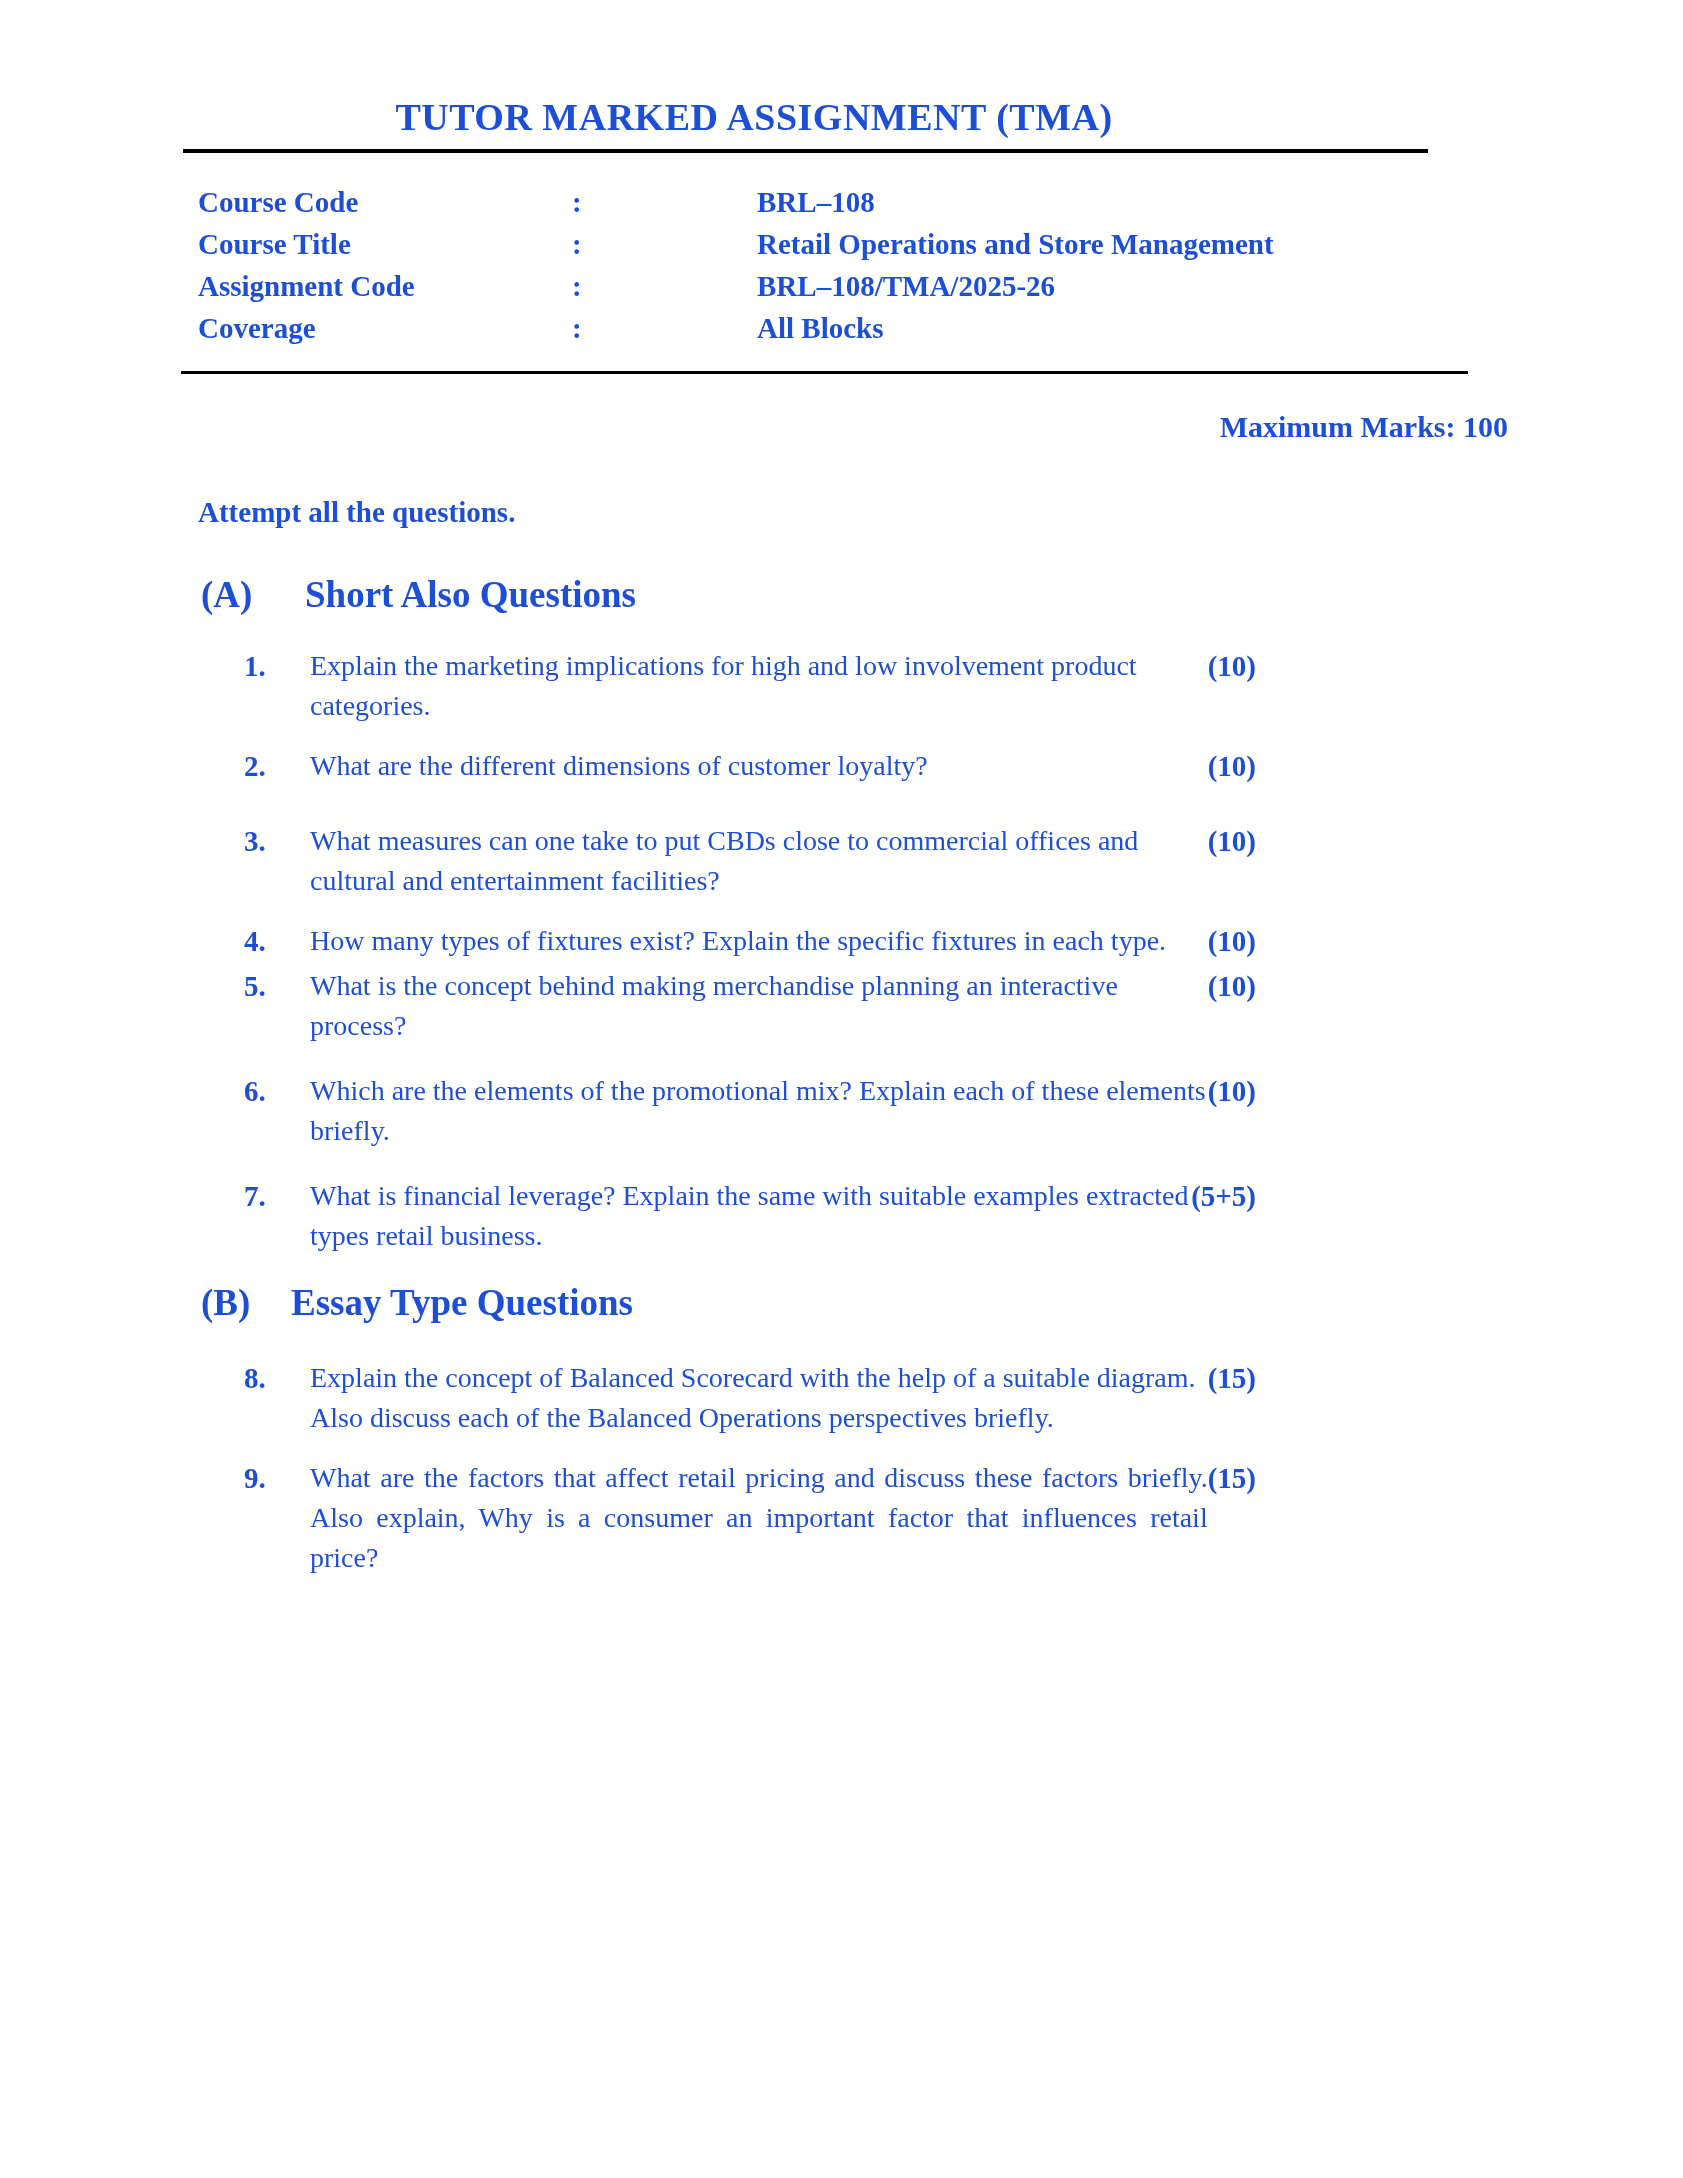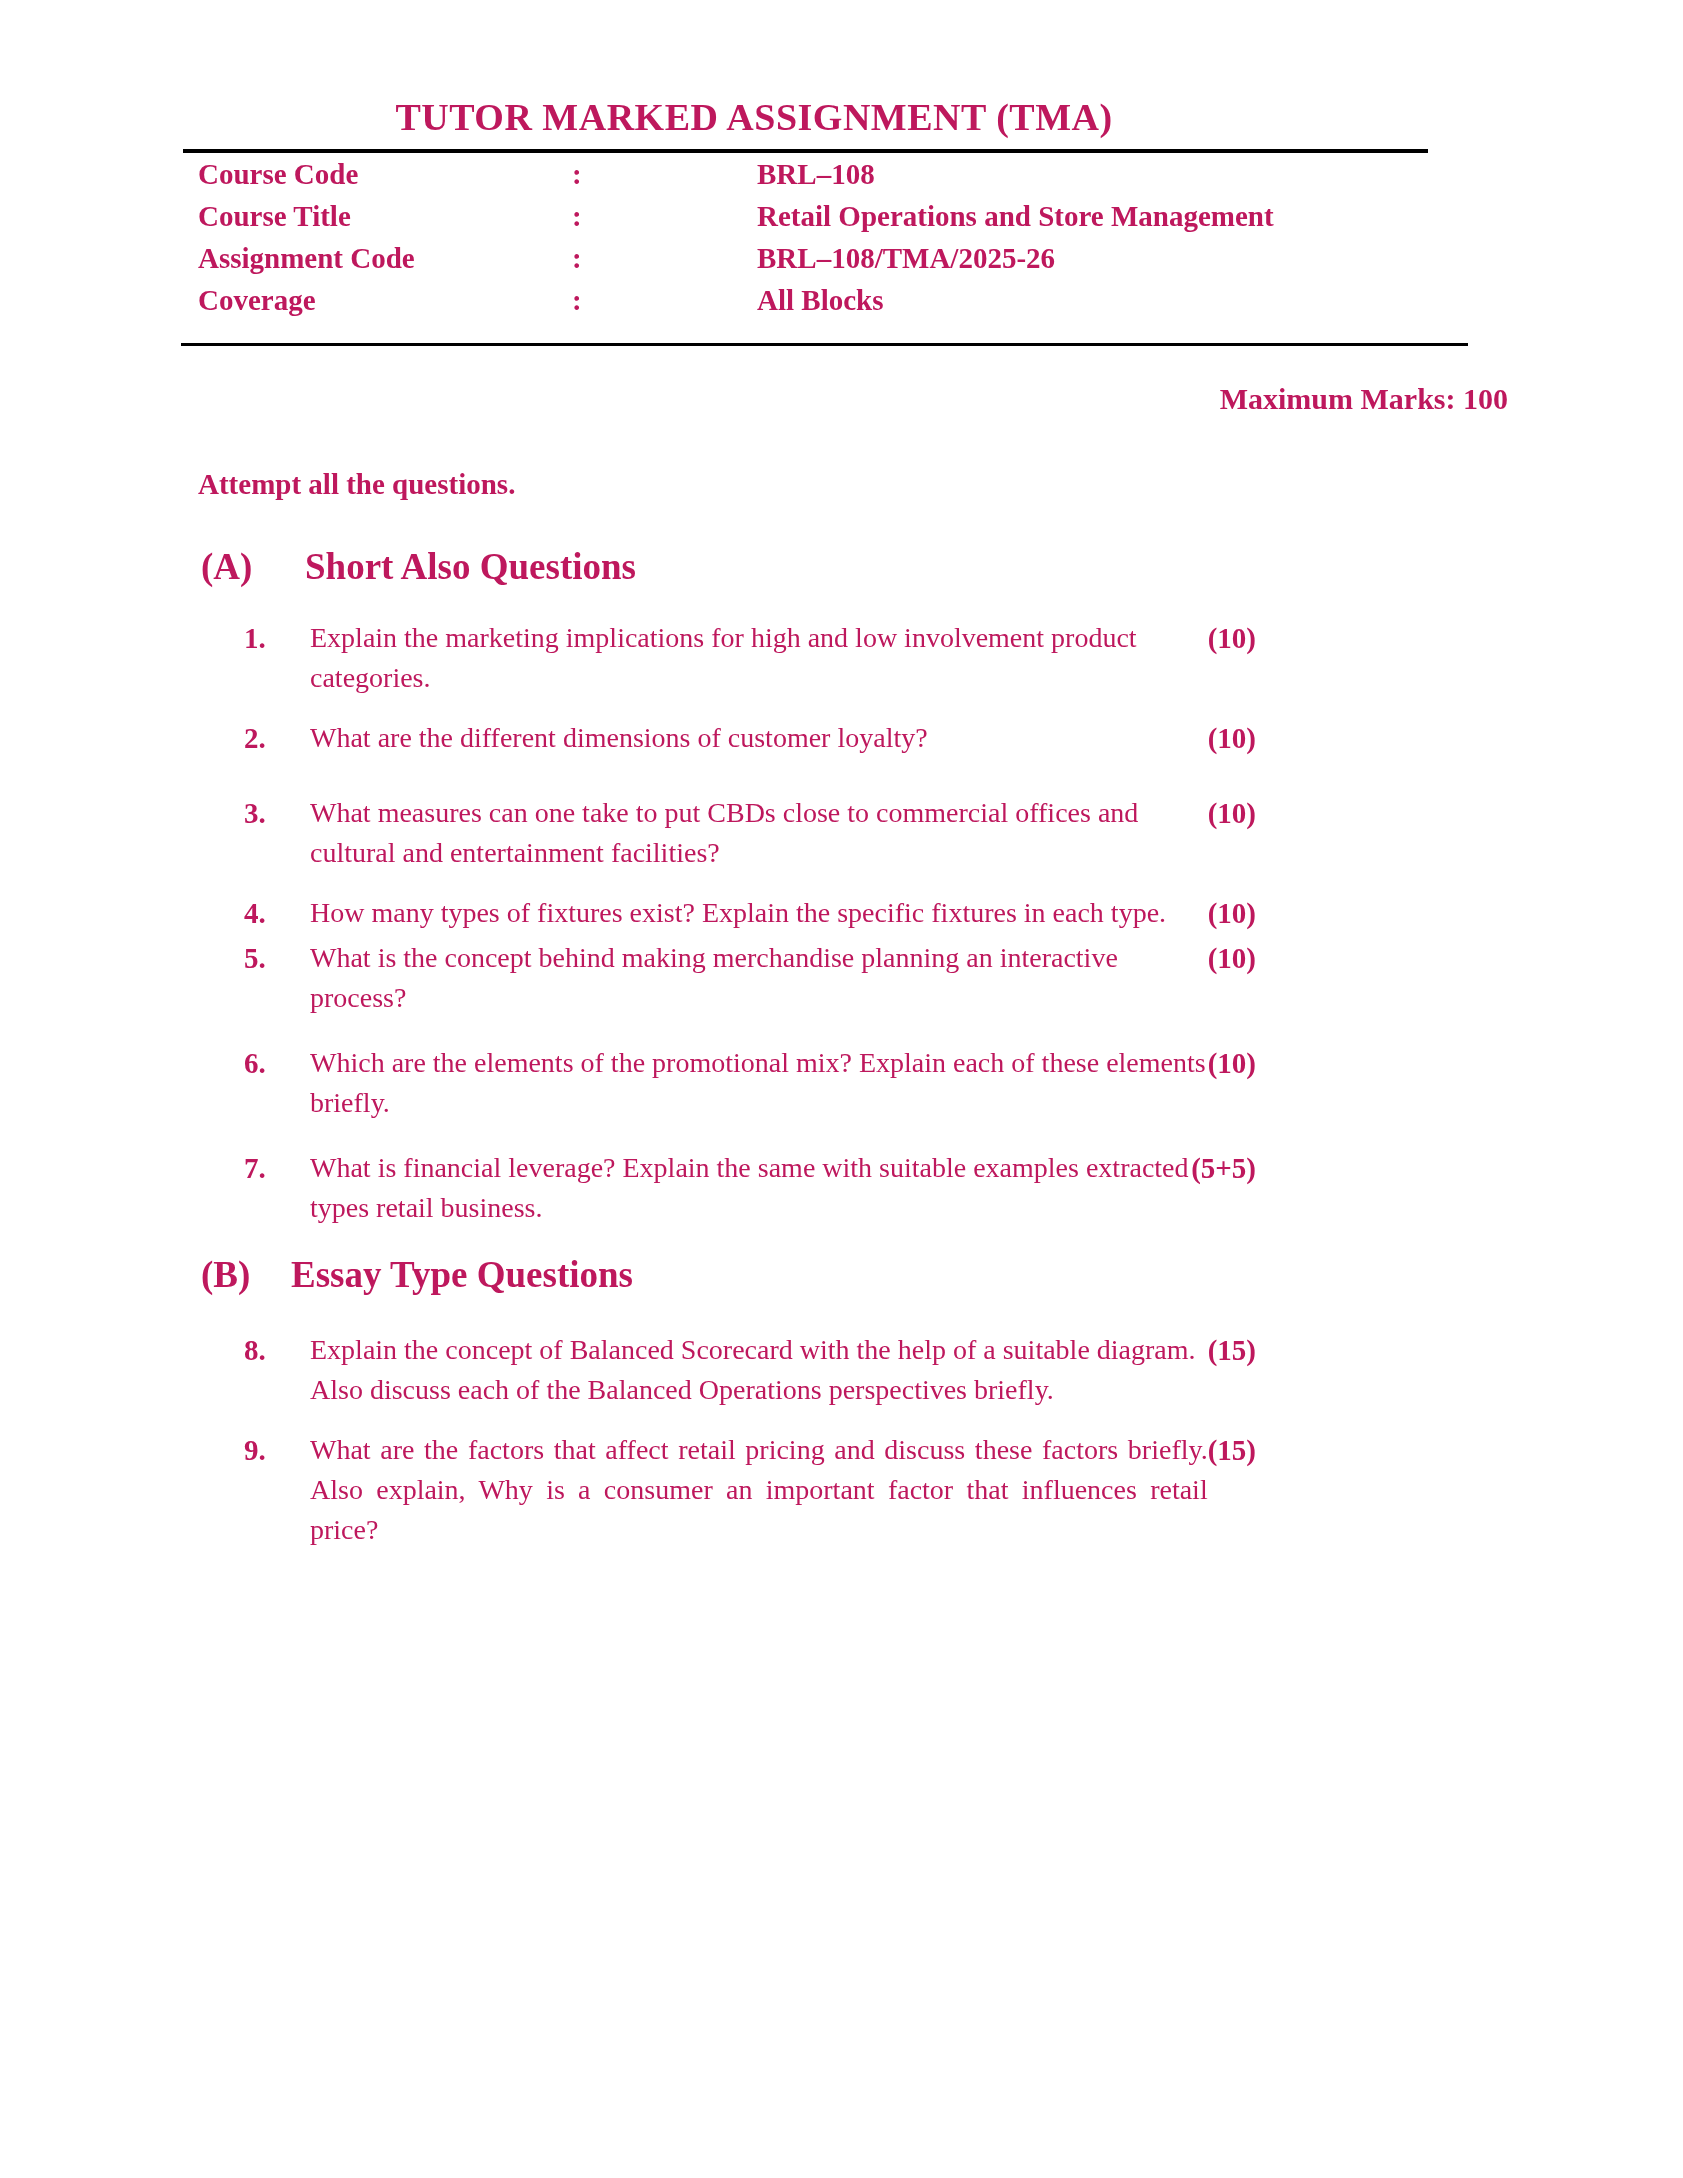--- a/index.html
+++ b/index.html
@@ -2,21 +2,21 @@
 <html><head>
 <meta charset="utf-8">
 <style>
   * { box-sizing: border-box; }
   html, body { margin: 0; padding: 0; background: #ffffff; }
   .page {
     position: relative;
     width: 1508px;
     height: 2178px;
     background: #ffffff;
-    color: #be185d;
+    color: #1d4ed8;
     font-family: "Liberation Serif", serif;
     overflow: hidden;
   }
   .title {
     margin: 0;
     padding-top: 95px;
     text-align: center;
     font-size: 38px;
     font-weight: bold;
     letter-spacing: 0.5px;
@@ -26,20 +26,21 @@
     margin: 10px 0 0 183px;
     width: 1245px;
     height: 4px;
   }
   .rule-header {
     margin: 22px 0 0 181px;
     width: 1287px;
     height: 3px;
   }
   .course-table {
+    margin-top: 28px;
     padding-left: 198px;
     display: grid;
     grid-template-columns: 374px 185px 1fr;
     font-size: 29px;
     font-weight: bold;
     line-height: 42px;
   }
   .max-marks {
     margin-top: 36px;
     text-align: right;

